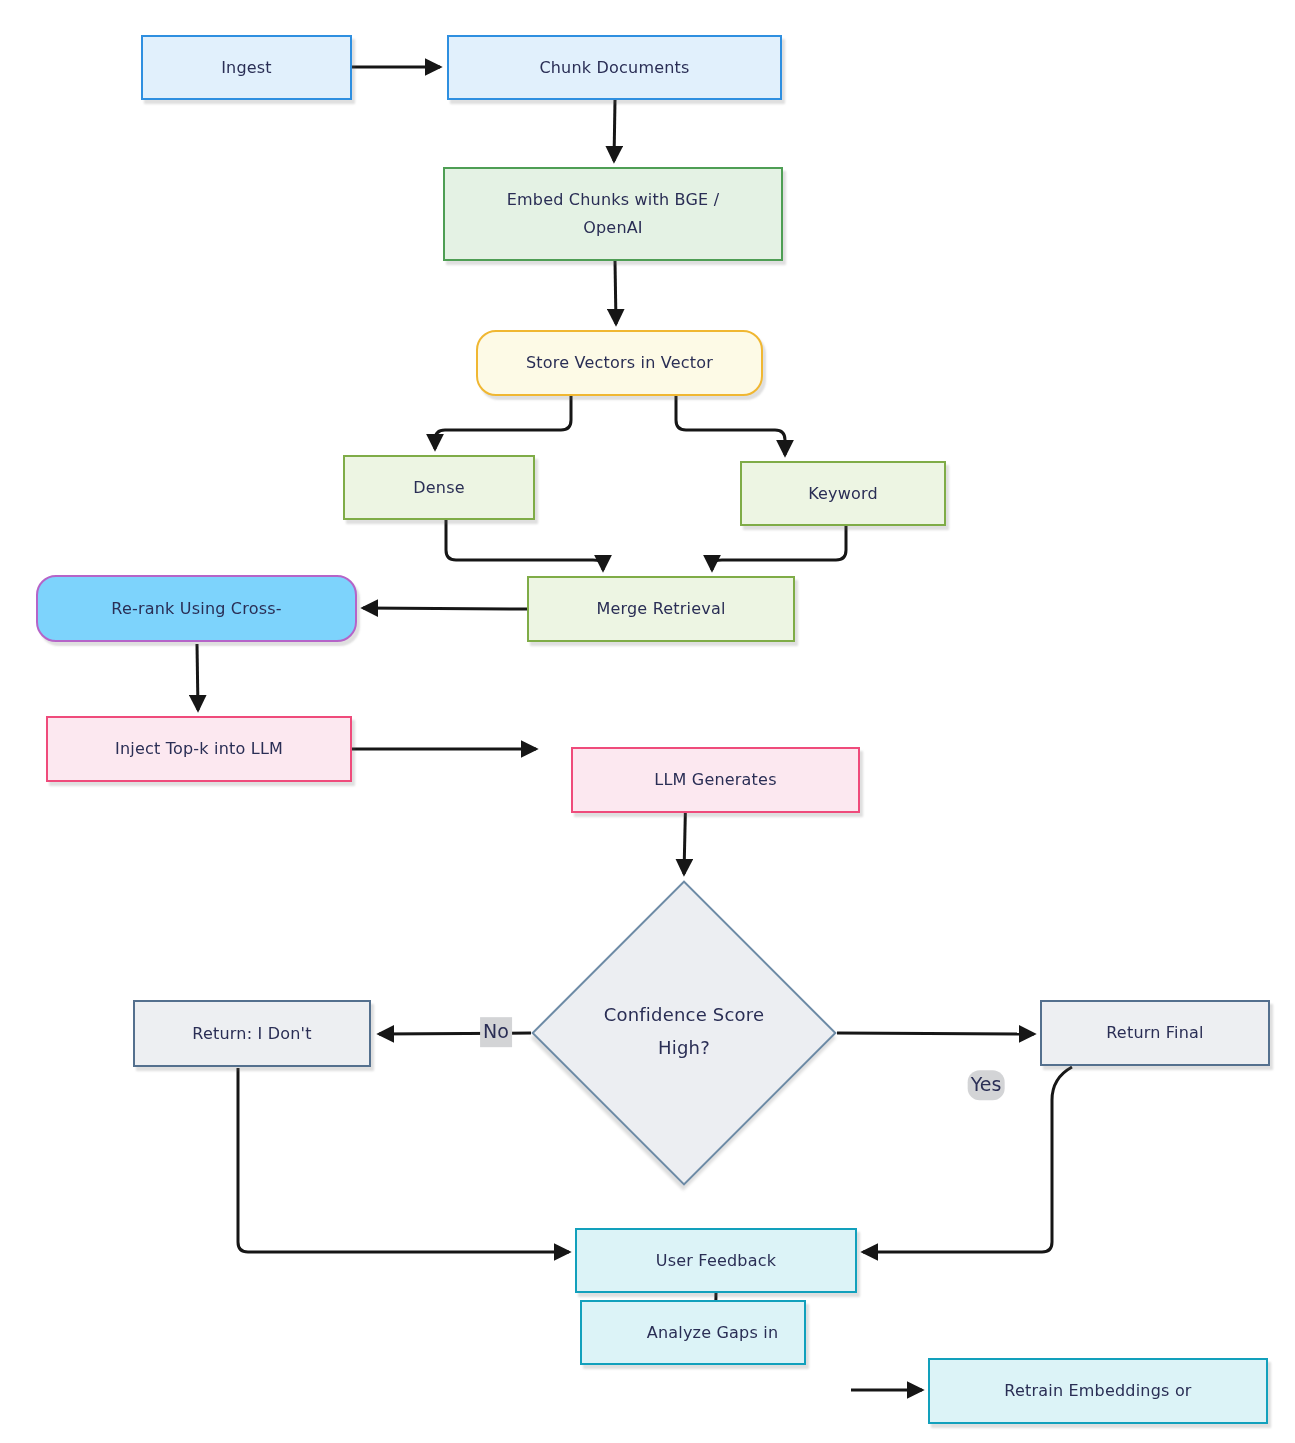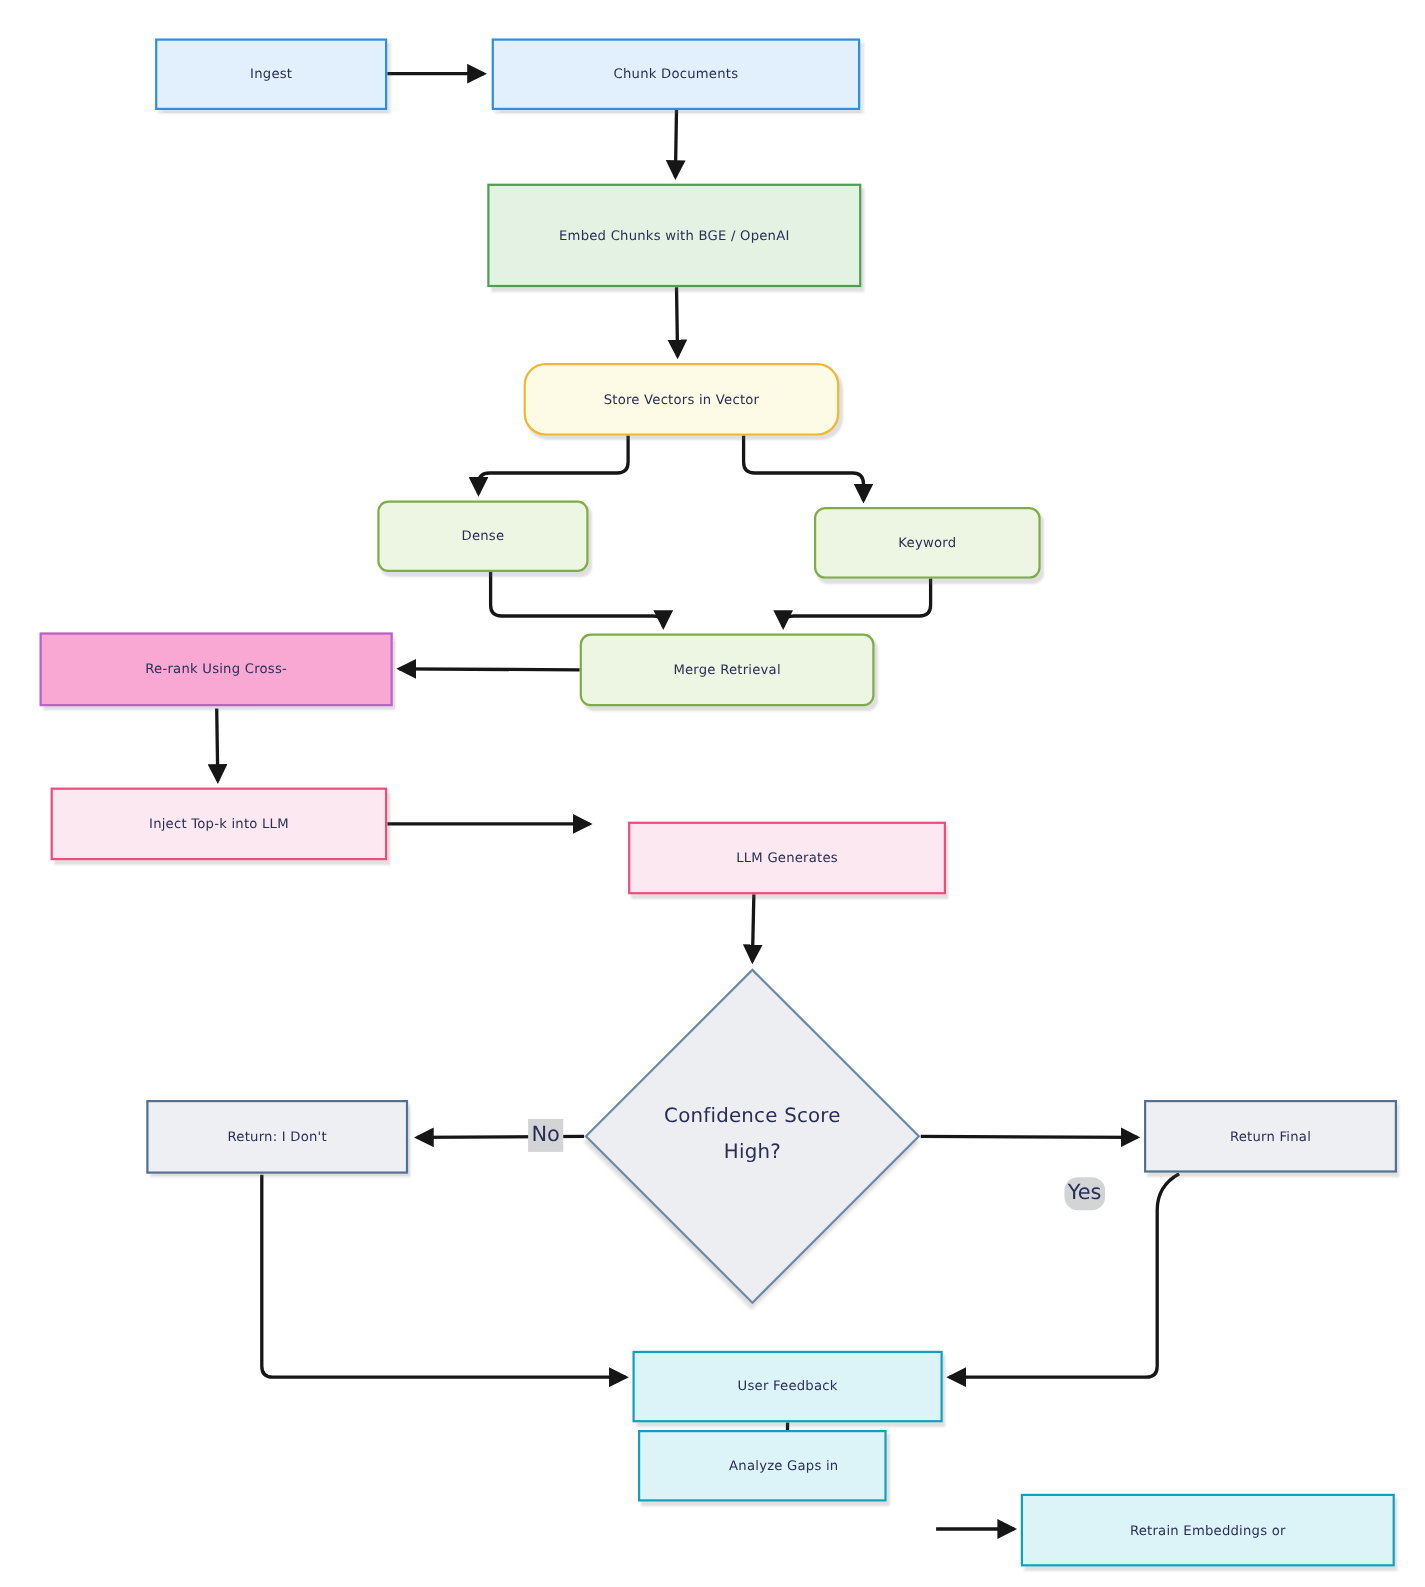--- a/index.html
+++ b/index.html
@@ -9,31 +9,31 @@
     background:#ffffff;
     font-family:"DejaVu Sans","Liberation Sans",sans-serif;
     overflow:hidden;
   }
   #edges{position:absolute;left:0;top:0;width:1295px;height:1443px;}
   .edge{fill:none;stroke:#161616;stroke-width:3;}
   .node{
     position:absolute;
     display:flex;align-items:center;justify-content:center;
     text-align:center;
-    font-size:12px;color:#2A2E55;letter-spacing:.2px;
+    font-size:16px;color:#2A2E55;letter-spacing:.2px;
     border:2px solid;box-sizing:border-box;
     box-shadow:3px 4px 2px rgba(110,110,110,.22);
     line-height:1.75;
   }
   .node .lbl{display:block;}
   .blue{background:#E1F0FC;border-color:#2E8FE0;}
   .green{background:#E4F2E4;border-color:#4E9E54;}
   .yellow{background:#FDFAE6;border-color:#F0B732;border-radius:20px;}
-  .lightgreen{background:#EDF5E3;border-color:#7FAC47;border-radius:10px;}
-  .purple{background:#f9a8d4;border-color:#B564C8;}
+  .lightgreen{background:#EDF5E3;border-color:#7FAC47;}
+  .purple{background:#7dd3fc;border-color:#B564C8;border-radius:20px;}
   .pink{background:#FCE8F0;border-color:#EF4B7B;}
   .gray{background:#EDEFF2;border-color:#54708E;}
   .cyan{background:#DCF3F7;border-color:#12A0BC;}
   #diamond-shape{
     position:absolute;left:576px;top:925px;width:216px;height:216px;
     background:#ECEEF2;border:2px solid #6C8AA5;box-sizing:border-box;
     transform:rotate(45deg);
     box-shadow:3px 4px 3px rgba(120,120,120,.25);
   }
   #diamond-label{

